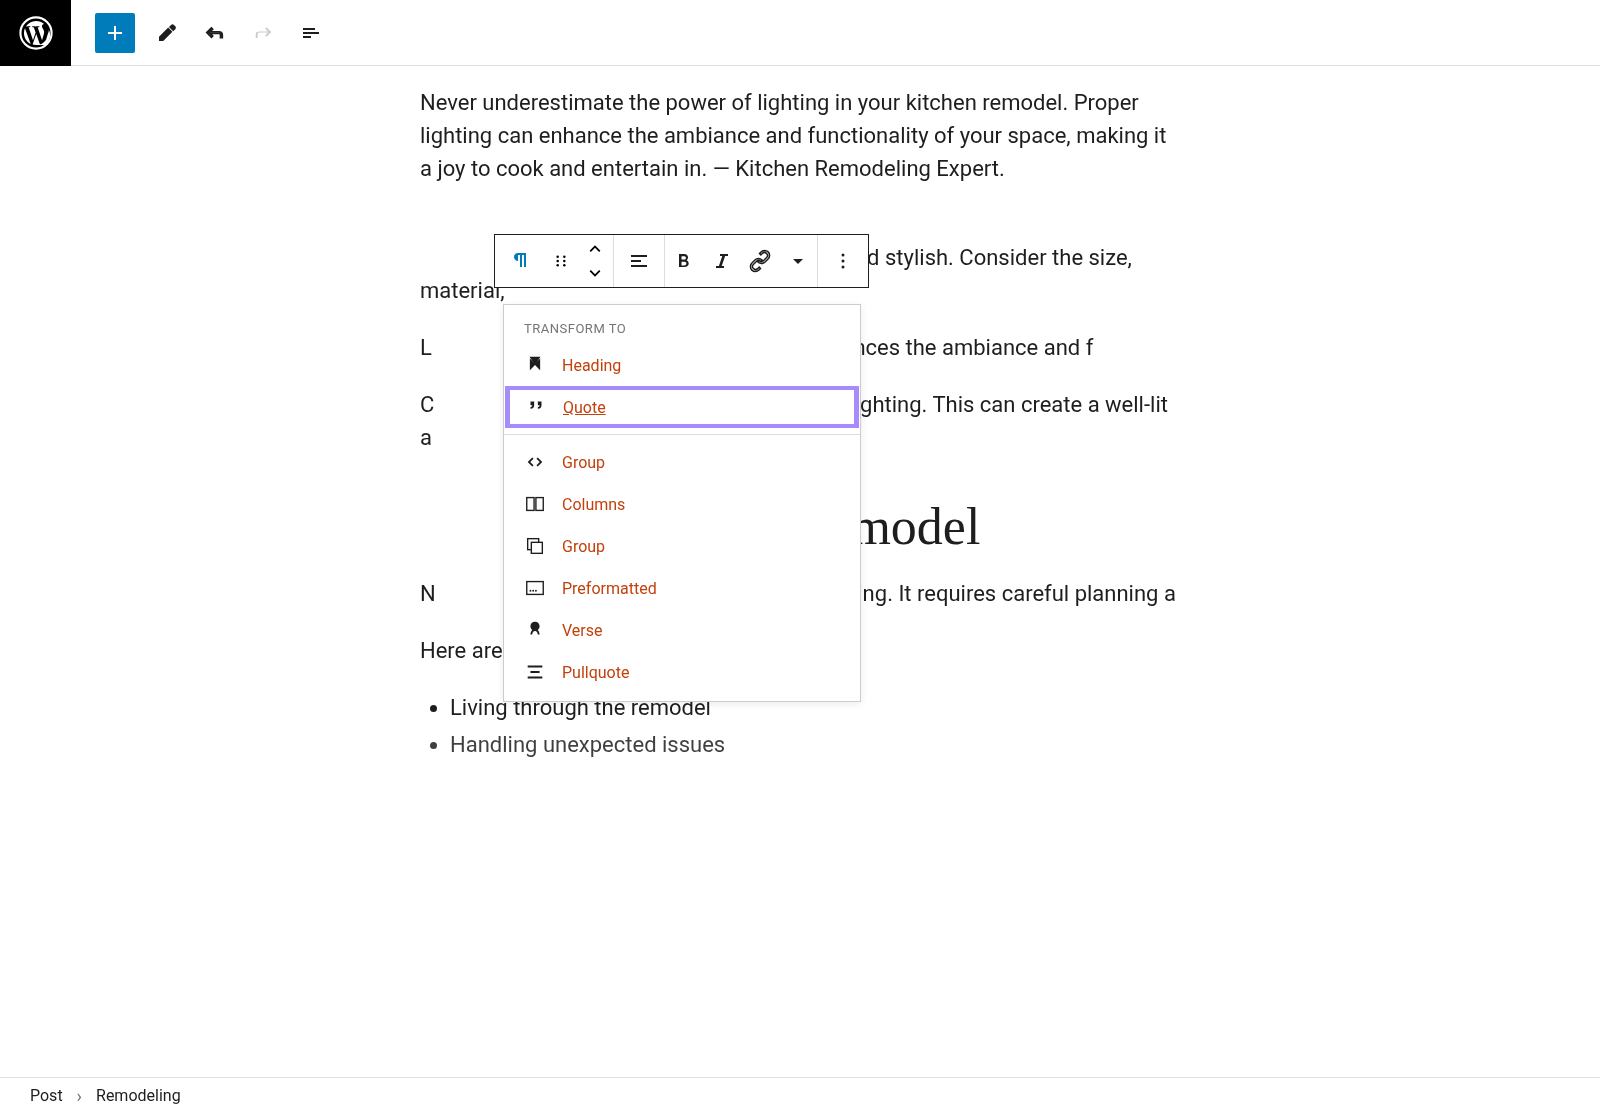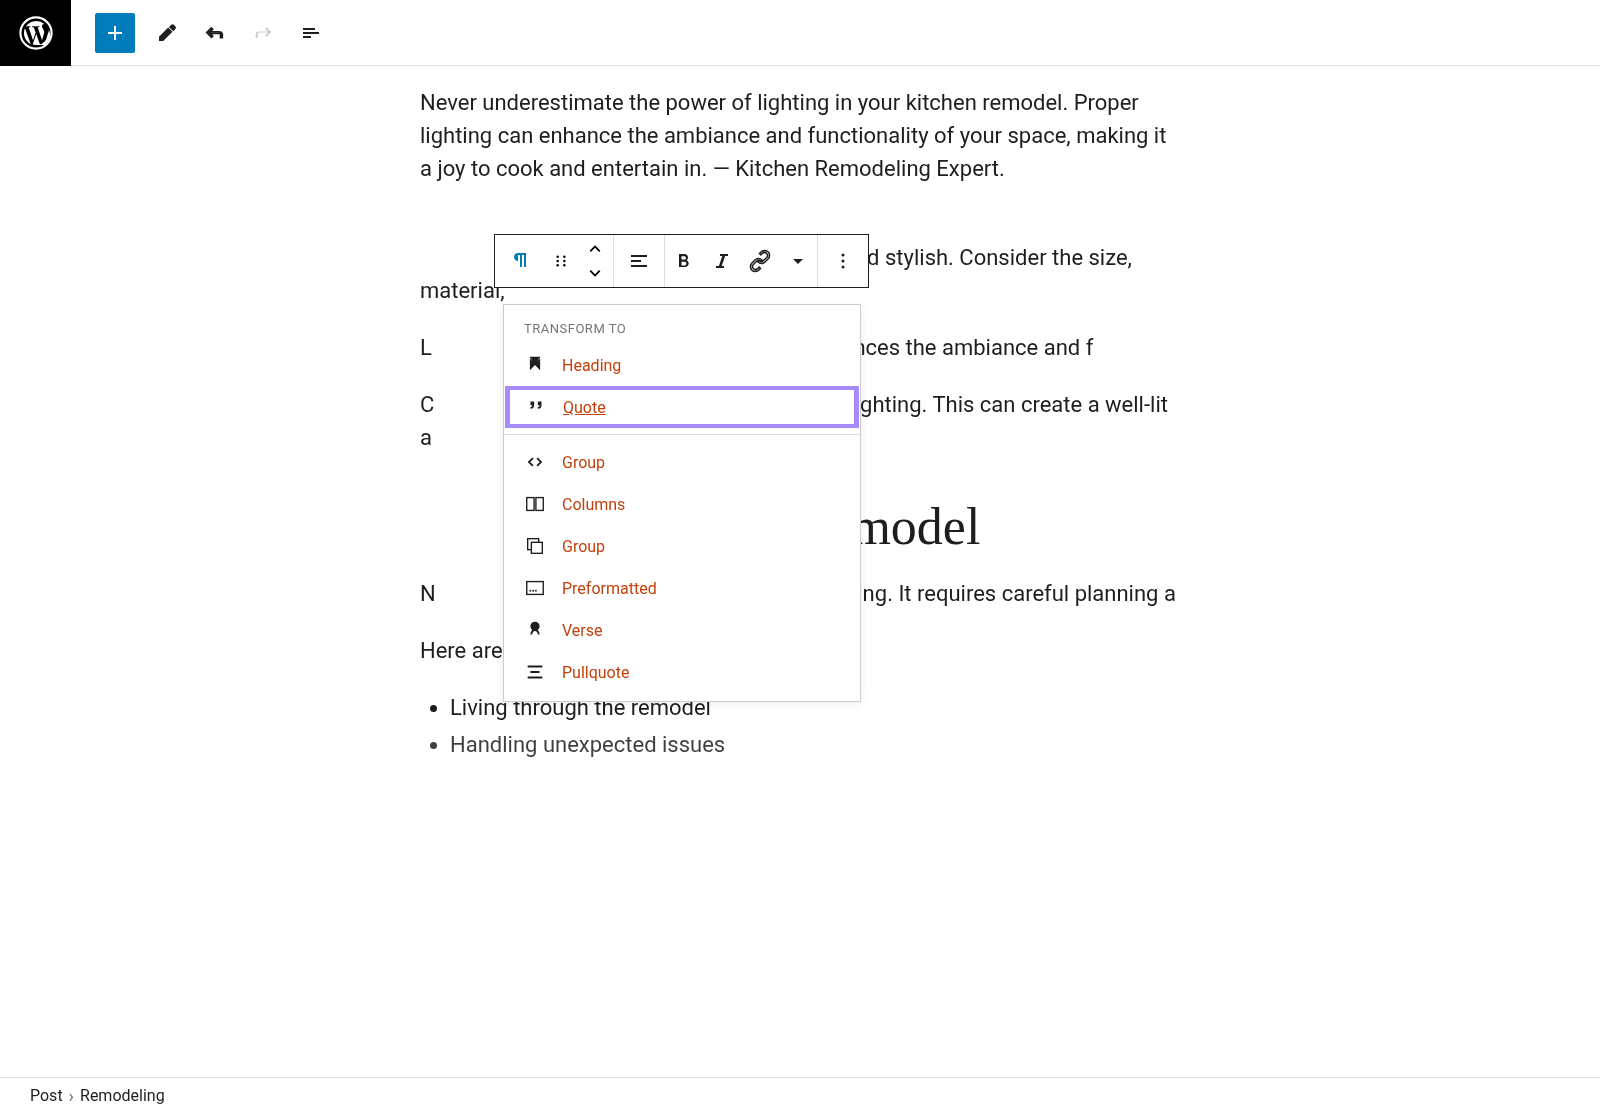--- a/index.html
+++ b/index.html
@@ -254,21 +254,21 @@
       left: 0;
       right: 0;
       height: 36px;
       border-top: 1px solid #e0e0e0;
       display: flex;
       align-items: center;
       padding: 0 30px;
       font-size: 16px;
       color: #1e1e1e;
       background: #fff;
-      gap: 6px;
+      gap: 14px;
     }
     
     .breadcrumb-sep {
       color: #757575;
       font-size: 18px;
     }
   </style>
 </head>
 <body>
 

